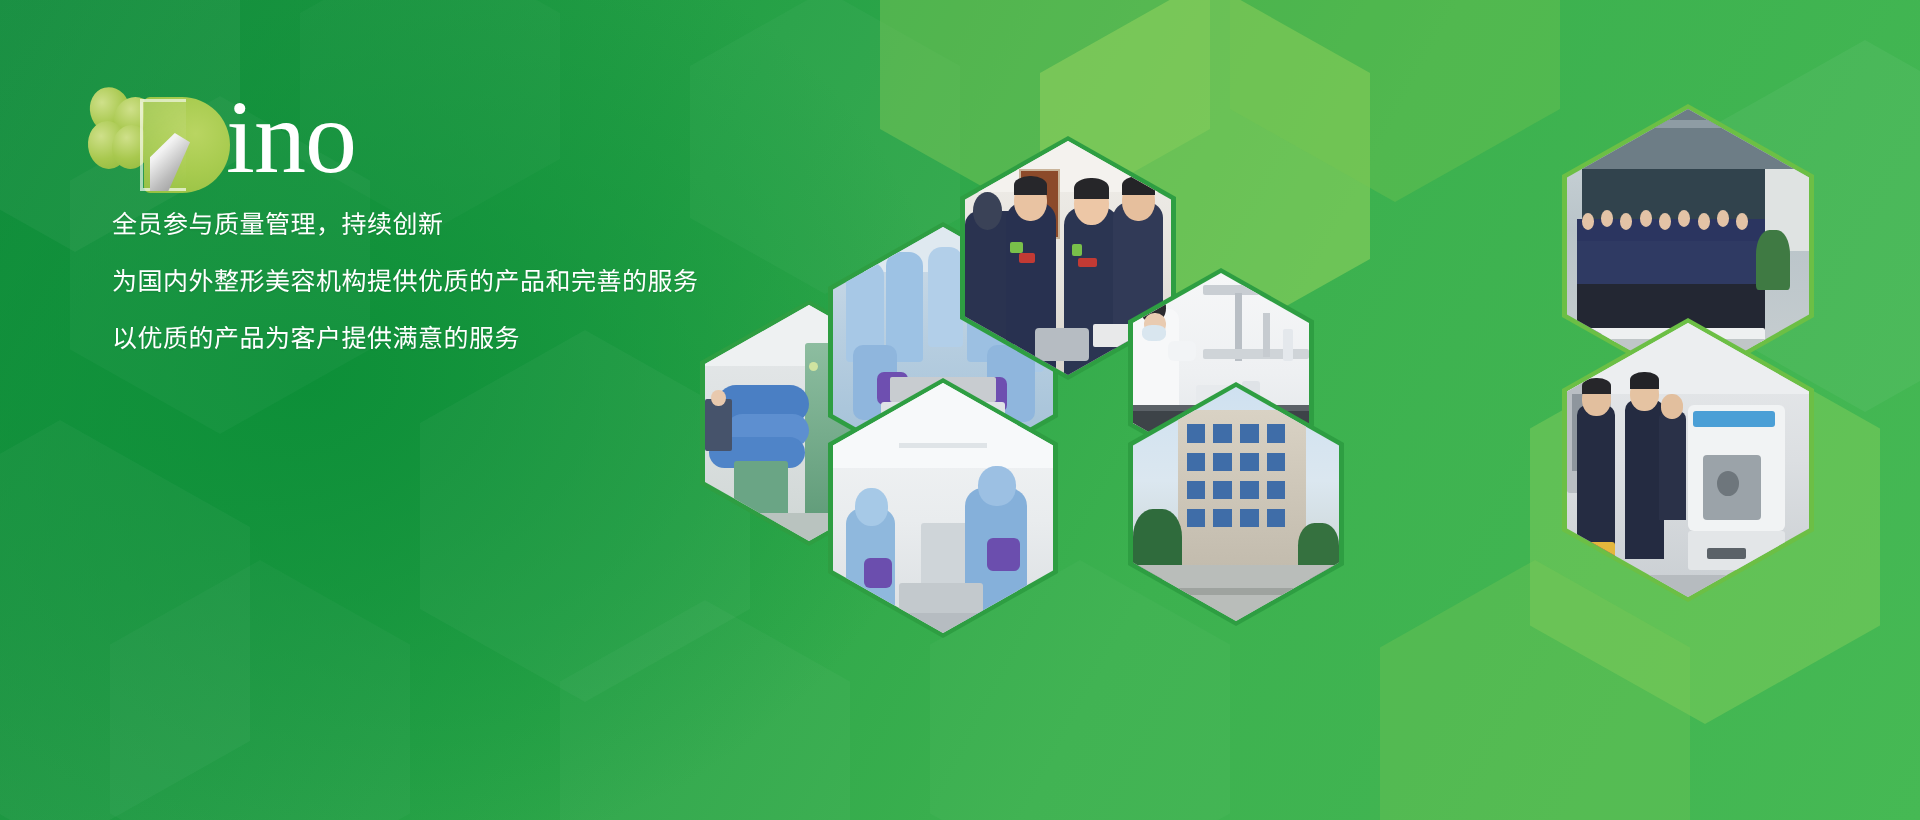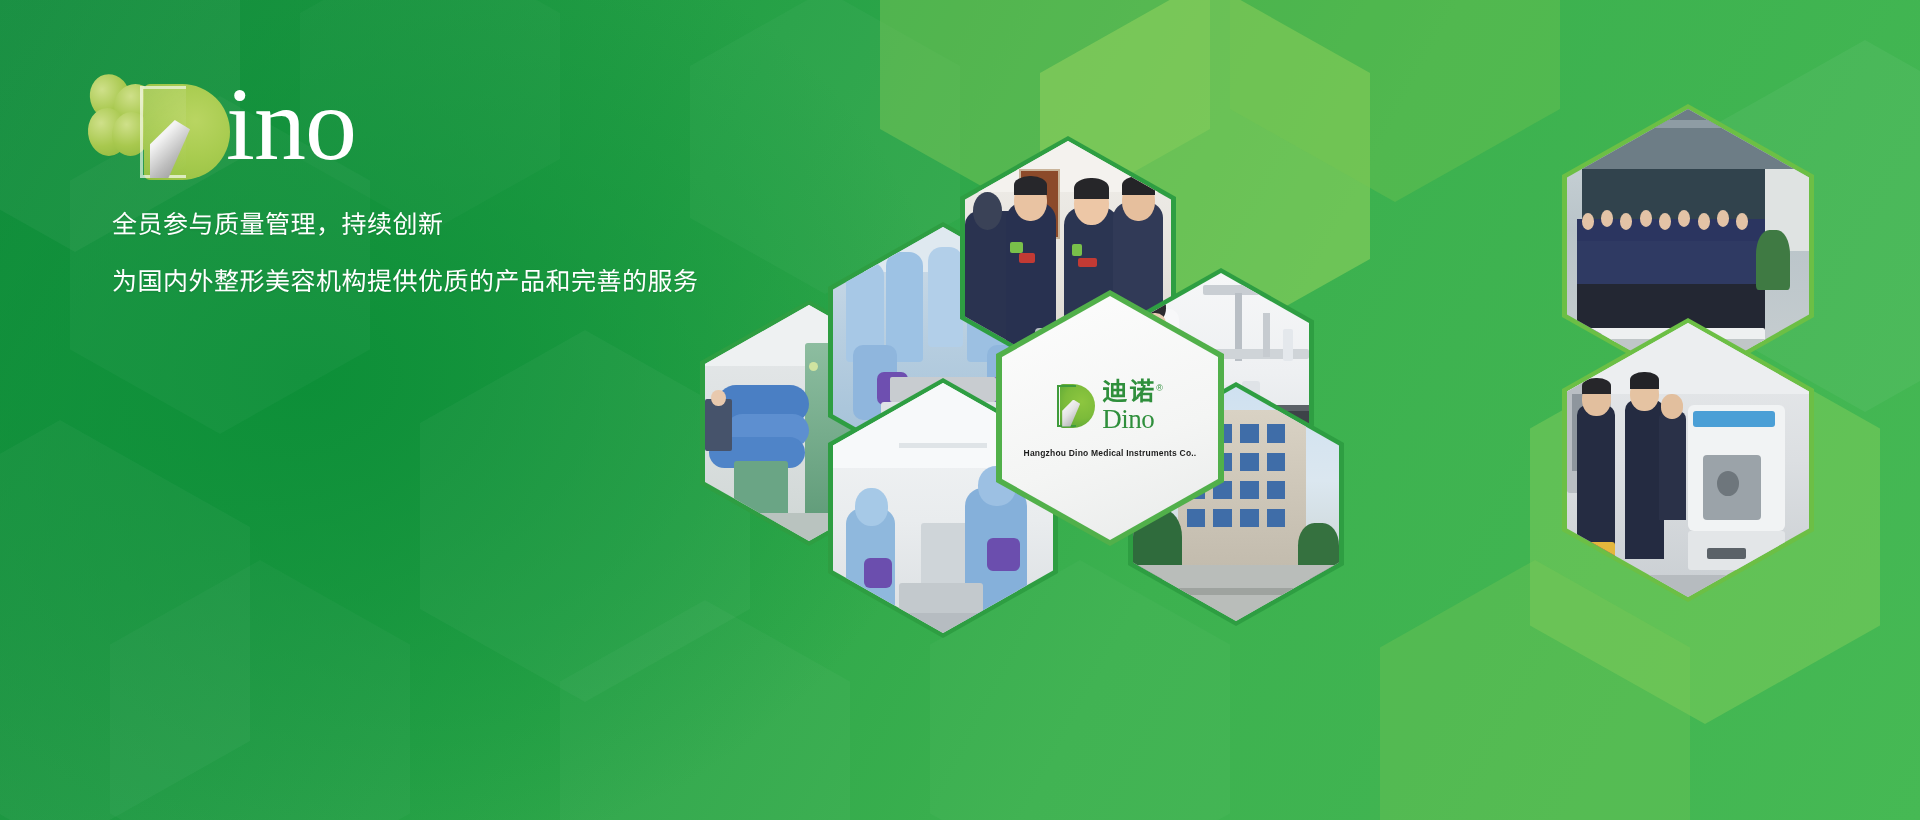--- a/index.html
+++ b/index.html
@@ -41,21 +41,21 @@
   }
   .hex.frame { background: #2e9e42; }
   .hex.frame-light { background: #6cbf45; }
 
   
   .scene { position: absolute; inset: 0; }
 
   
   .logo-wrap {
     position: absolute;
-    left: 88px; top: 68px;
+    left: 88px; top: 81px;
     width: 330px; height: 110px;
   }
   .logo-leaves { position: absolute; left: 0; top: 6px; width: 78px; height: 78px; }
   .logo-leaf {
     position: absolute; border-radius: 50% 50% 50% 50%;
     background: radial-gradient(circle at 35% 30%, #cfe08a 0%, #a8c84e 55%, #8fb83e 100%);
   }
   .logo-leaf.l1 { left: 2px; top: 0px;  width: 40px; height: 46px; transform: rotate(-14deg); }
   .logo-leaf.l2 { left: 26px; top: 10px; width: 42px; height: 44px; transform: rotate(12deg); }
   .logo-leaf.l3 { left: 0px;  top: 34px; width: 40px; height: 48px; transform: rotate(-6deg); }
@@ -182,20 +182,21 @@
       <span class="bowl"></span>
       <span class="stem"></span>
       <span class="curl"></span>
     </div>
     <div class="logo-text">ino</div>
   </div>
 
   <div class="taglines">
     <div class="tagline">全员参与质量管理，持续创新</div>
     <div class="tagline">为国内外整形美容机构提供优质的产品和完善的服务</div>
+    <div class="tagline">以优质的产品为客户提供满意的服务</div>
   </div>
 
   <div class="hex frame" style="left:700px; top:300px; width:218px; height:246px;">
     <div class="inner">
       <div class="scene" style="background:linear-gradient(180deg,#e7eaec 0%,#dfe3e4 38%,#cfd6d4 100%);"></div>
       <div class="band" style="left:0;top:0;width:100%;height:26%;background:#eef1f2;"></div>
       <div class="band" style="left:48%;top:16%;width:34%;height:78%;background:linear-gradient(180deg,#8dbda0,#5f9b78);border-radius:3px;"></div>
       <div class="band" style="left:50%;top:24%;width:9px;height:9px;border-radius:50%;background:#cfe3a0;"></div>
       <div class="band" style="left:6%;top:34%;width:44%;height:16%;background:#4a7fc4;border-radius:40px;"></div>
       <div class="band" style="left:10%;top:46%;width:40%;height:14%;background:#5d8fd0;border-radius:40px;"></div>
@@ -362,32 +363,14 @@
       <div class="band" style="left:52%;top:32%;width:34%;height:6%;background:#4b9fd6;border-radius:3px;"></div>
       <div class="band" style="left:56%;top:48%;width:24%;height:24%;background:#9ba3a9;border-radius:4px;"></div>
       <div class="band" style="left:62%;top:54%;width:9%;height:9%;background:#6e767c;border-radius:50%;"></div>
       <div class="band" style="left:50%;top:76%;width:40%;height:14%;background:#e3e6e8;border-radius:3px;"></div>
       <div class="band" style="left:58%;top:82%;width:16%;height:4%;background:#5b6268;border-radius:2px;"></div>
       <div class="band" style="left:2%;top:80%;width:18%;height:16%;background:#e4b73c;border-radius:3px;"></div>
       <div class="band" style="left:0;top:92%;width:100%;height:8%;background:#b6bbbf;"></div>
     </div>
   </div>
 
-  <div class="brand-hex">
-    <div class="inner">
-      <div class="brand-mark">
-        <div class="bm-d">
-          <span class="bowl"></span>
-            <span class="stem"></span>
-            <span class="curl"></span>
-        </div>
-        <div class="bm-type">
-          <div class="bm-cn">
-            <span>迪诺</span><sup>®</sup>
-          </div>
-          <div class="bm-en">Dino</div>
-        </div>
-      </div>
-      <div class="brand-sub">Hangzhou Dino Medical Instruments Co..</div>
-    </div>
-  </div>
 
 </div>
 
 </body></html>

